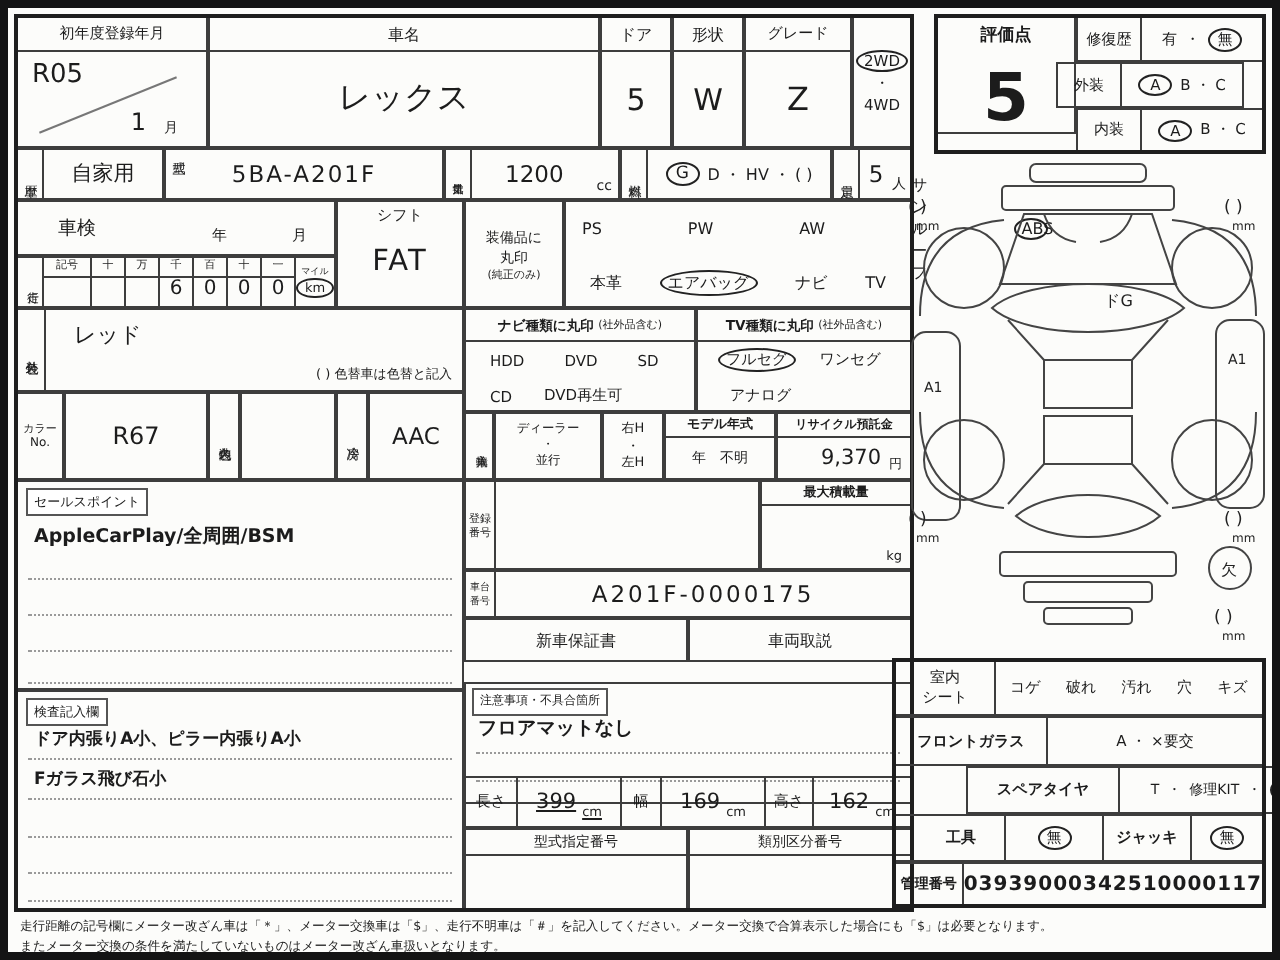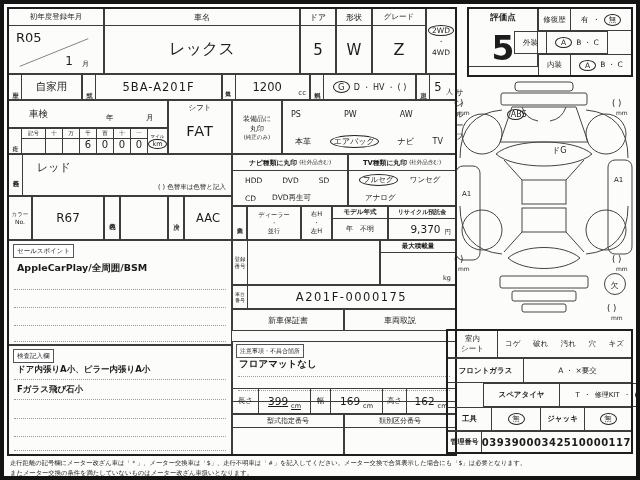--- a/index.html
+++ b/index.html
@@ -58,21 +58,21 @@
     <span class="circ">2WD</span>
     <span>・</span>
     <span>4WD</span>
   </div>
 
   <div class="cell flexrow" style="left:8px;top:74px;width:74px;height:26px;">
     <div class="vlab" style="width:13px;">車歴</div>
     <div class="ctr" style="flex:1;font-size:10.5px;">自家用</div>
   </div>
 
-  <div class="cell flexrow" style="left:82px;top:74px;width:140px;height:26px;">
+  <div class="cell flexrow" style="left:82px;top:74px;width:140px;height:26px;flex-direction:column;">
     <div class="vlab" style="width:13px;">型式</div>
     <div class="ctr" style="flex:1;font-size:11.5px;letter-spacing:1px;">5BA-A201F</div>
   </div>
 
   <div class="cell flexrow" style="left:222px;top:74px;width:88px;height:26px;">
     <div class="vlab" style="width:13px;font-size:5.5px;">排気量</div>
     <div class="ctr" style="flex:1;font-size:11.5px;">1200</div>
     <div style="align-self:flex-end;font-size:7px;padding:0 3px 2px 0;">cc</div>
   </div>
 
@@ -313,21 +313,21 @@
     <div class="ctr" style="height:48px;font-size:33px;font-weight:bold;">5</div>
   </div>
   <div class="cell flexrow" style="left:538px;top:8px;width:94px;height:23px;">
     <div class="ctr" style="width:32px;font-size:7.5px;border-right:1px solid #3d3d3d;box-sizing:border-box;">修復歴</div>
     <div class="ctr" style="flex:1;font-size:7.5px;gap:4px;">
       <span>有</span>
       <span>・</span>
       <span class="circ">無</span>
     </div>
   </div>
-  <div class="cell flexrow" style="left:514px;top:31px;width:94px;height:23px;">
+  <div class="cell flexrow" style="left:528px;top:31px;width:94px;height:23px;">
     <div class="ctr" style="width:32px;font-size:7.5px;border-right:1px solid #3d3d3d;box-sizing:border-box;">外装</div>
     <div class="ctr" style="flex:1;font-size:7.5px;gap:4px;">
       <span class="circ">A</span>
       <span>B ・ C</span>
     </div>
   </div>
   <div class="cell flexrow" style="left:538px;top:54px;width:94px;height:22px;">
     <div class="ctr" style="width:32px;font-size:7.5px;border-right:1px solid #3d3d3d;box-sizing:border-box;">内装</div>
     <div class="ctr" style="flex:1;font-size:7.5px;gap:4px;">
       <span class="circ">A</span>
@@ -402,21 +402,21 @@
     <div class="ctr" style="width:76px;font-size:7.5px;border-right:1px solid #3d3d3d;box-sizing:border-box;font-weight:bold;">スペアタイヤ</div>
     <div class="ctr" style="flex:1;font-size:7px;gap:4px;">
       <span>T</span>
       <span>・</span>
       <span>修理KIT</span>
       <span>・</span>
       <span class="circ">欠</span>
     </div>
   </div>
 
-  <div class="cell flexrow" style="left:447px;top:407px;width:185px;height:24px;">
+  <div class="cell flexrow" style="left:447px;top:407px;width:185px;height:24px;padding-left:11px;">
     <div class="ctr" style="width:44px;font-size:7.5px;border-right:1px solid #3d3d3d;box-sizing:border-box;font-weight:bold;">工具</div>
     <div class="ctr" style="width:49px;border-right:1px solid #3d3d3d;box-sizing:border-box;">
       <span class="circ" style="font-size:7.5px;">無</span>
     </div>
     <div class="ctr" style="width:44px;font-size:7.5px;border-right:1px solid #3d3d3d;box-sizing:border-box;font-weight:bold;">ジャッキ</div>
     <div class="ctr" style="flex:1;">
       <span class="circ" style="font-size:7.5px;">無</span>
     </div>
   </div>
 

